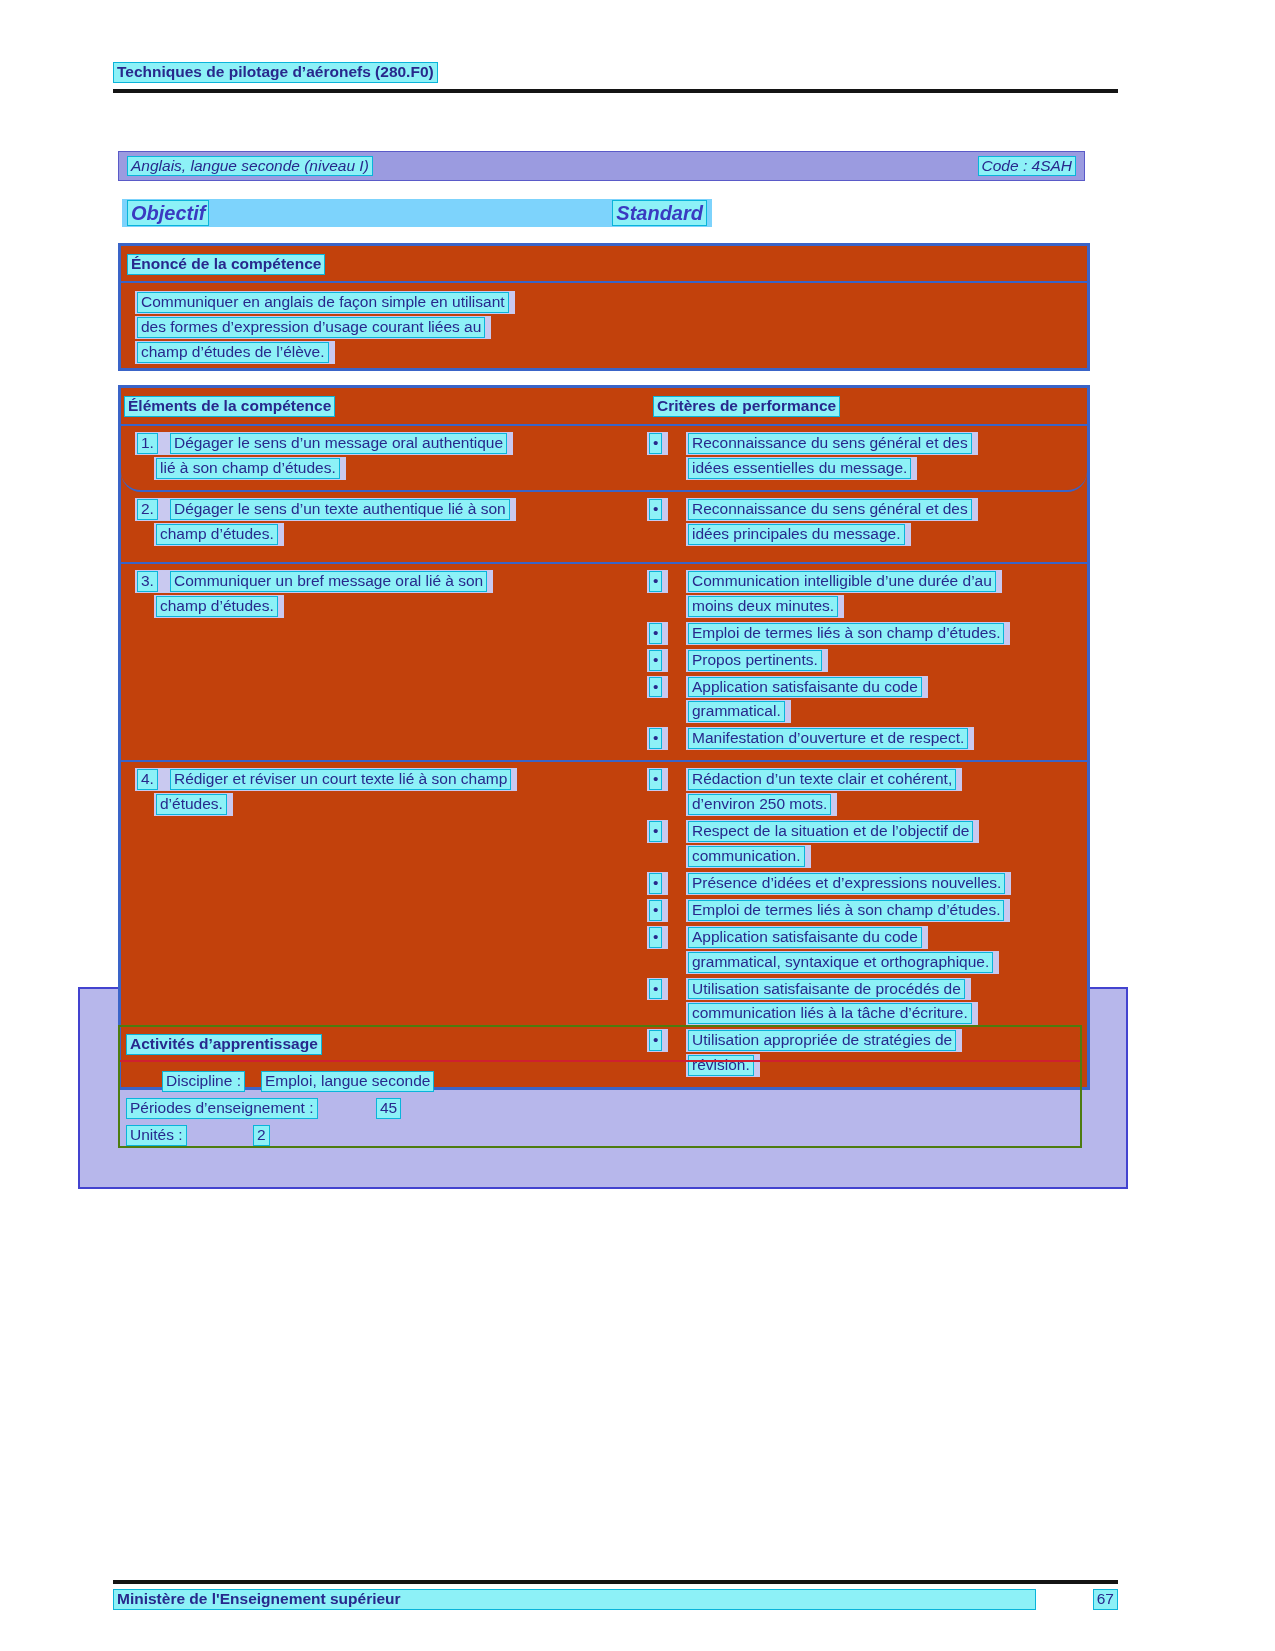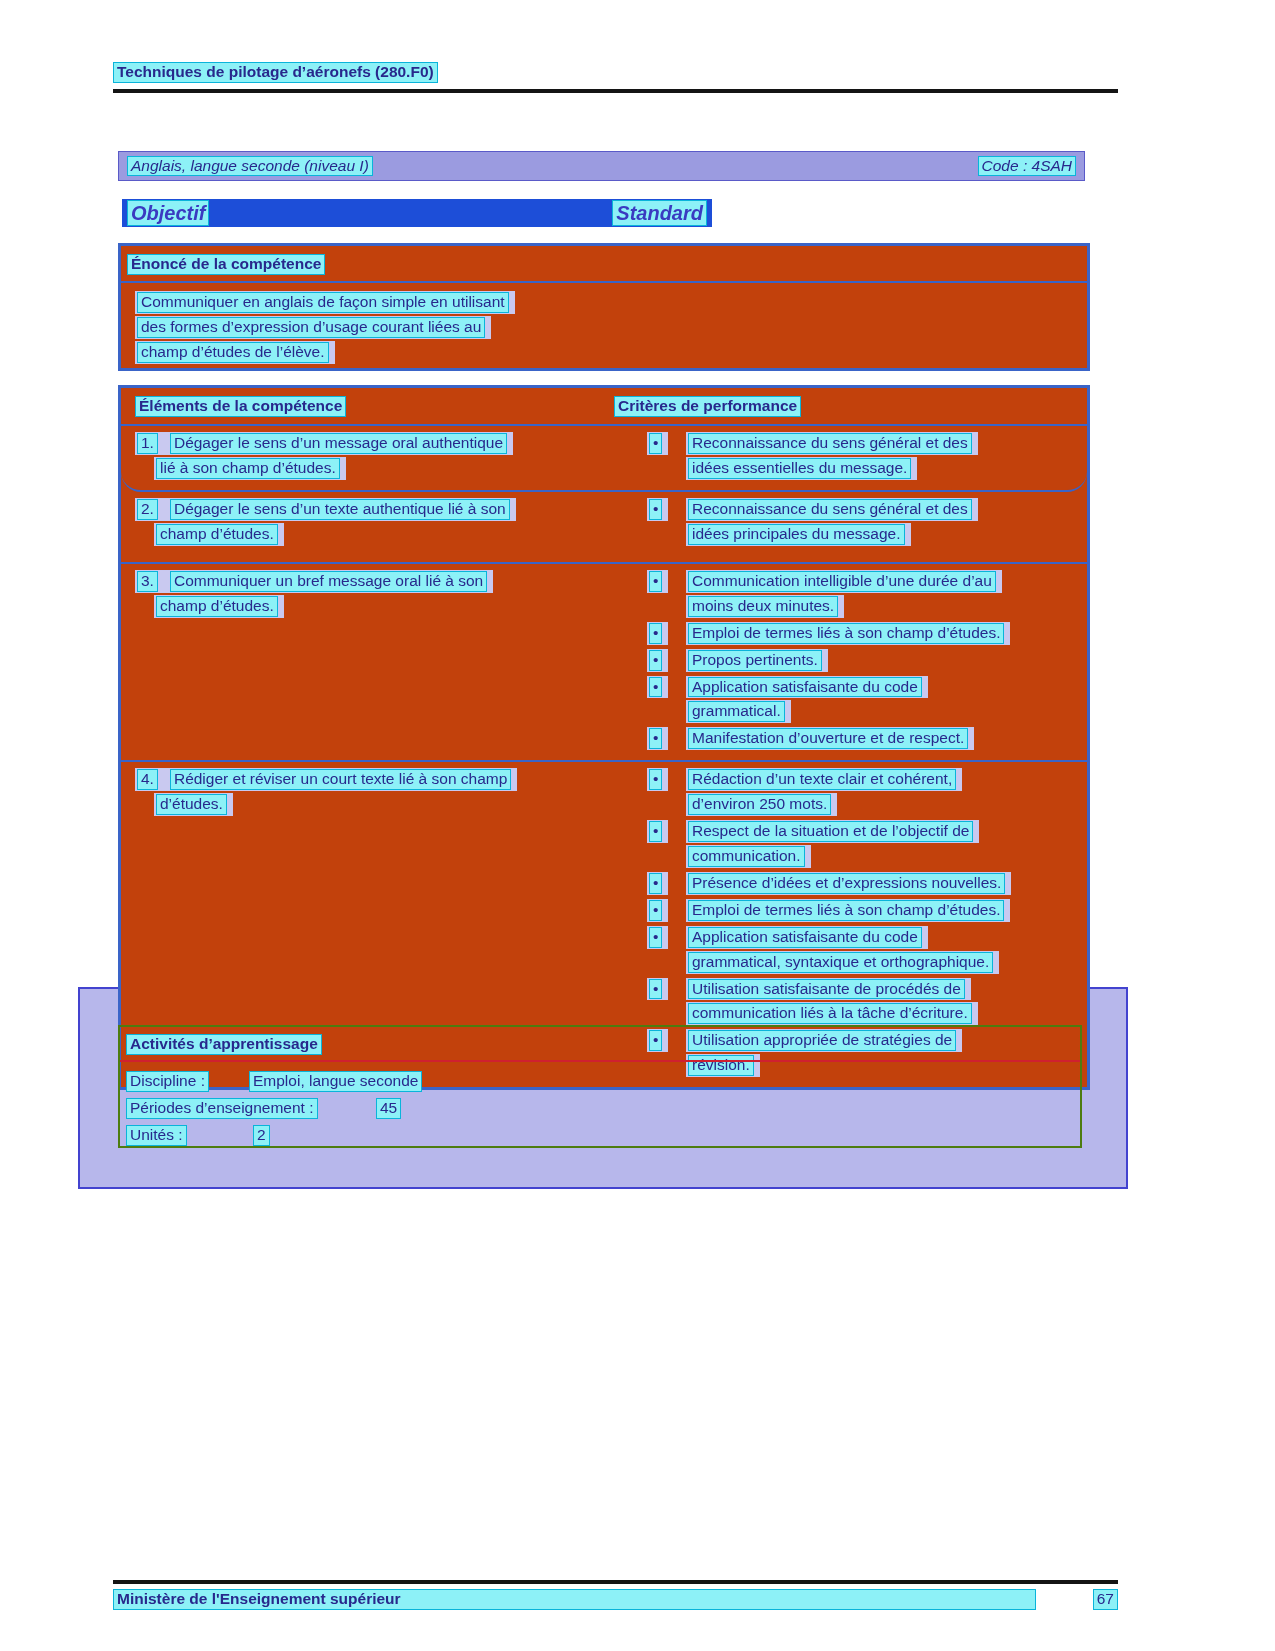--- a/index.html
+++ b/index.html
@@ -40,39 +40,39 @@
     background:#9b9be0;
     border:1px solid #5a5ac8;
     display:flex; justify-content:space-between; align-items:center;
     padding:0 8px;
     font-style:italic;
   }
 
   
   #obj-strip {
     left:122px; top:199px; width:590px; height:28px;
-    background:#1d4ed8;
+    background:#7dd3fc;
     display:flex; justify-content:space-between; align-items:center;
     padding:0 5px;
     gap:48px;
   }
   #obj-strip .hl {
     font-size:20px; font-weight:bold; font-style:italic; color:#3a3ac0;
   }
 
   
   .bluebox { border:3px solid #3a64c8; background:#c2410c; }
   .box-head { padding:8px 6px 6px 6px; border-bottom:2px solid #3a64c8; }
 
   #enonce { left:118px; top:243px; width:972px; height:128px; z-index:2; }
   #enonce .box-body { padding:8px 6px; }
 
   #ctable { left:118px; top:385px; width:972px; min-height:621px; z-index:2; }
   .thead { display:flex; padding:8px 0 7px 0; border-bottom:2px solid #3a64c8; }
-  .thead .c1 { width:493px; padding-left:14px; box-sizing:border-box; }
+  .thead .c1 { width:532px; padding-left:3px; box-sizing:border-box; }
   .thead .c2 { flex:1; }
   .trow { display:flex; padding:6px 0; border-bottom:2px solid #3a64c8; }
   .trow:last-child { border-bottom:none; }
   .cell-el { width:493px; padding-left:6px; box-sizing:border-box; }
   .cell-cr { flex:1; padding-right:8px; }
   .num { margin-right:12px; }
   .l2 { margin-left:27px; }
   .crit { display:flex; align-items:flex-start; margin:0 0 2px 0; }
   .marker { margin-left:25px; width:39px; flex:none; }
   .ctext { flex:1; }
@@ -87,21 +87,21 @@
   }
   #redbox {
     left:118px; top:1025px; width:964px; height:123px;
     border:2px solid #4d7c0f;
     z-index:3;
   }
   #redbox .red-head { padding:7px 6px 5px 6px; border-bottom:2px solid #cf2030; }
   #redbox .fields { padding:5px 6px; }
   .fline { margin:4px 0 6px 0; white-space:nowrap; }
   .flabel { display:inline-block; }
-  .w-disc { width:123px; }
+  .w-disc { width:99px;margin-left:36px; }
   .w-per  { width:250px; }
   .w-uni  { width:127px; }
 
   
   #hdr-text { left:113px; top:62px; }
   #hdr-rule { left:113px; top:89px; width:1005px; }
   #ftr-rule { left:113px; top:1580px; width:1005px; }
   #ftr { left:113px; top:1589px; width:1005px; display:flex; justify-content:space-between; align-items:flex-start;border-radius:8px; }
   #ftr .left-bar { width:915px; }
 </style>

